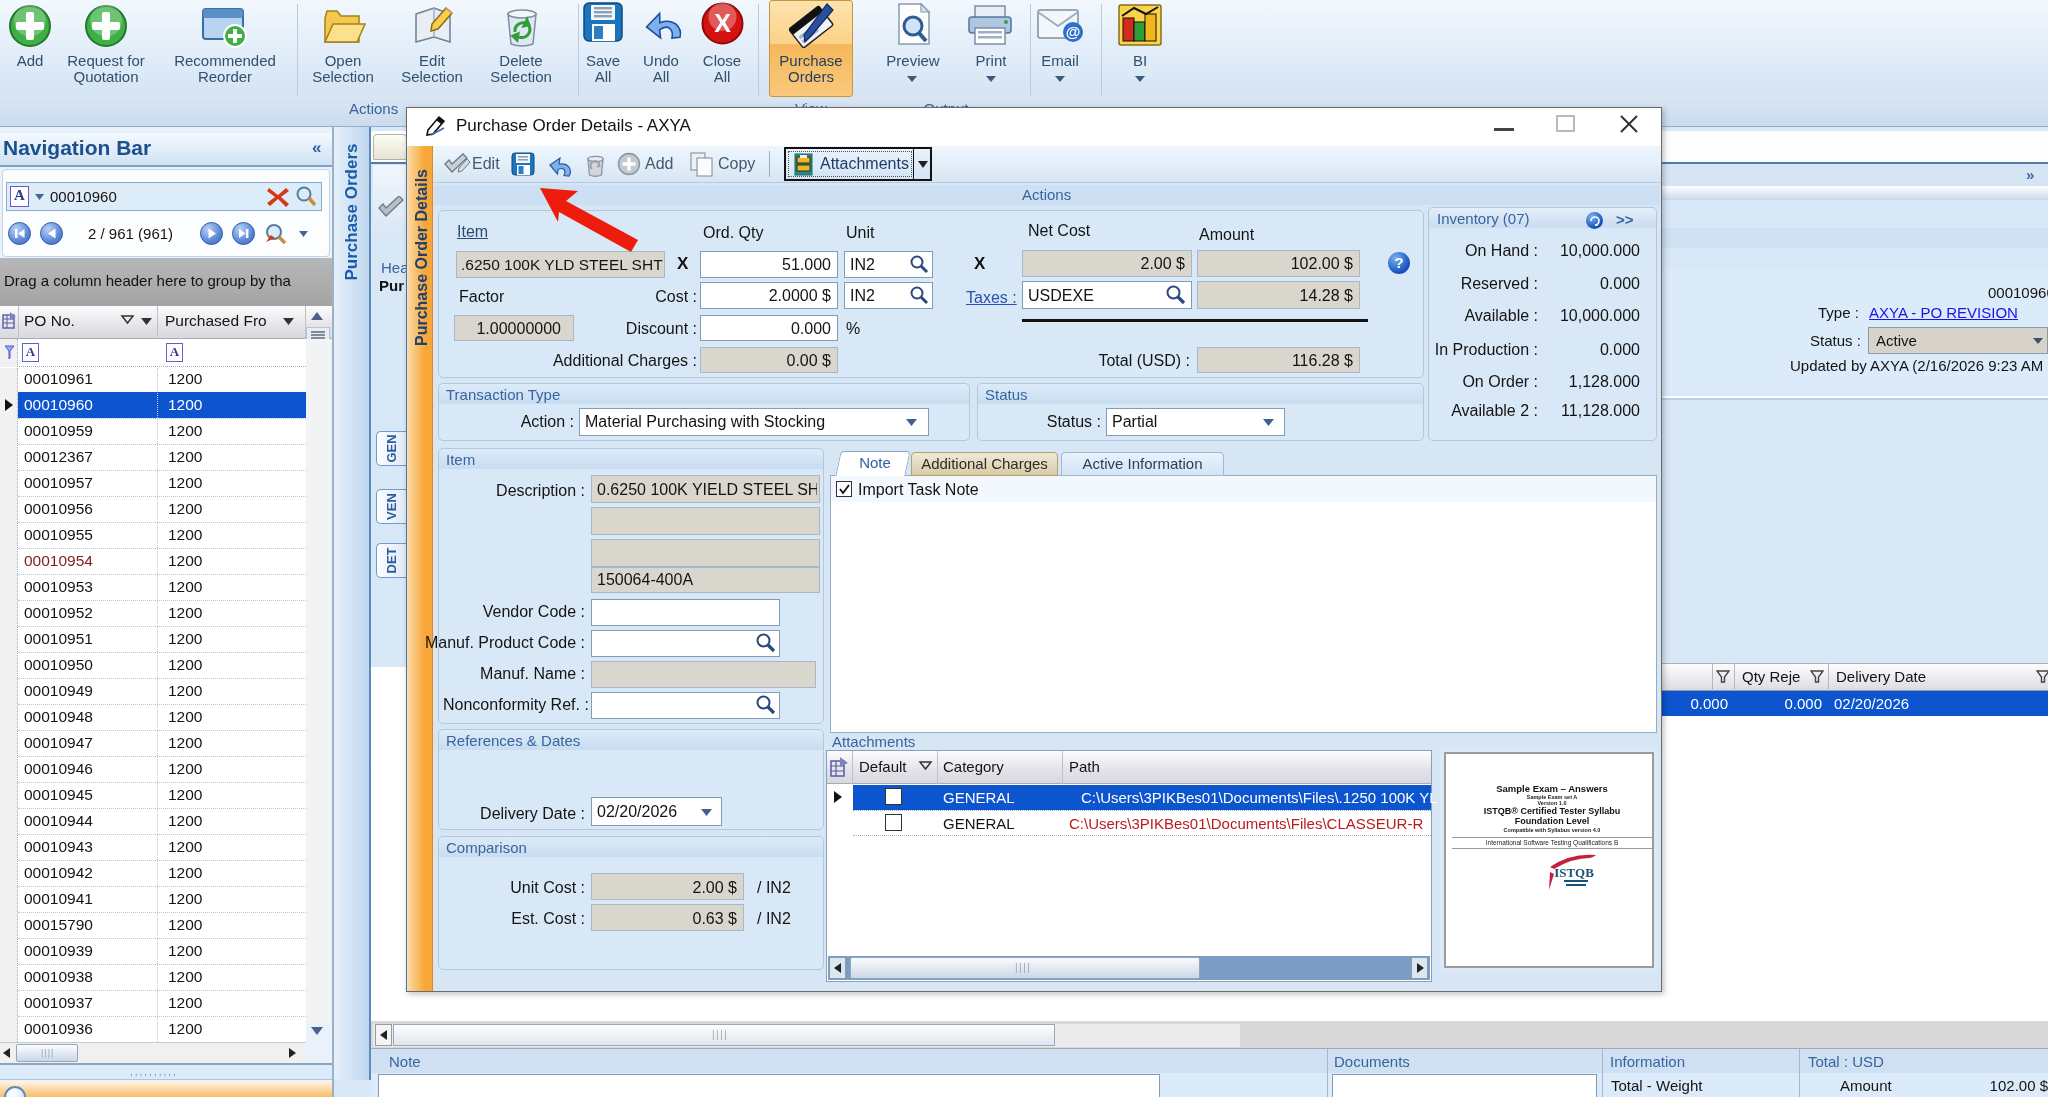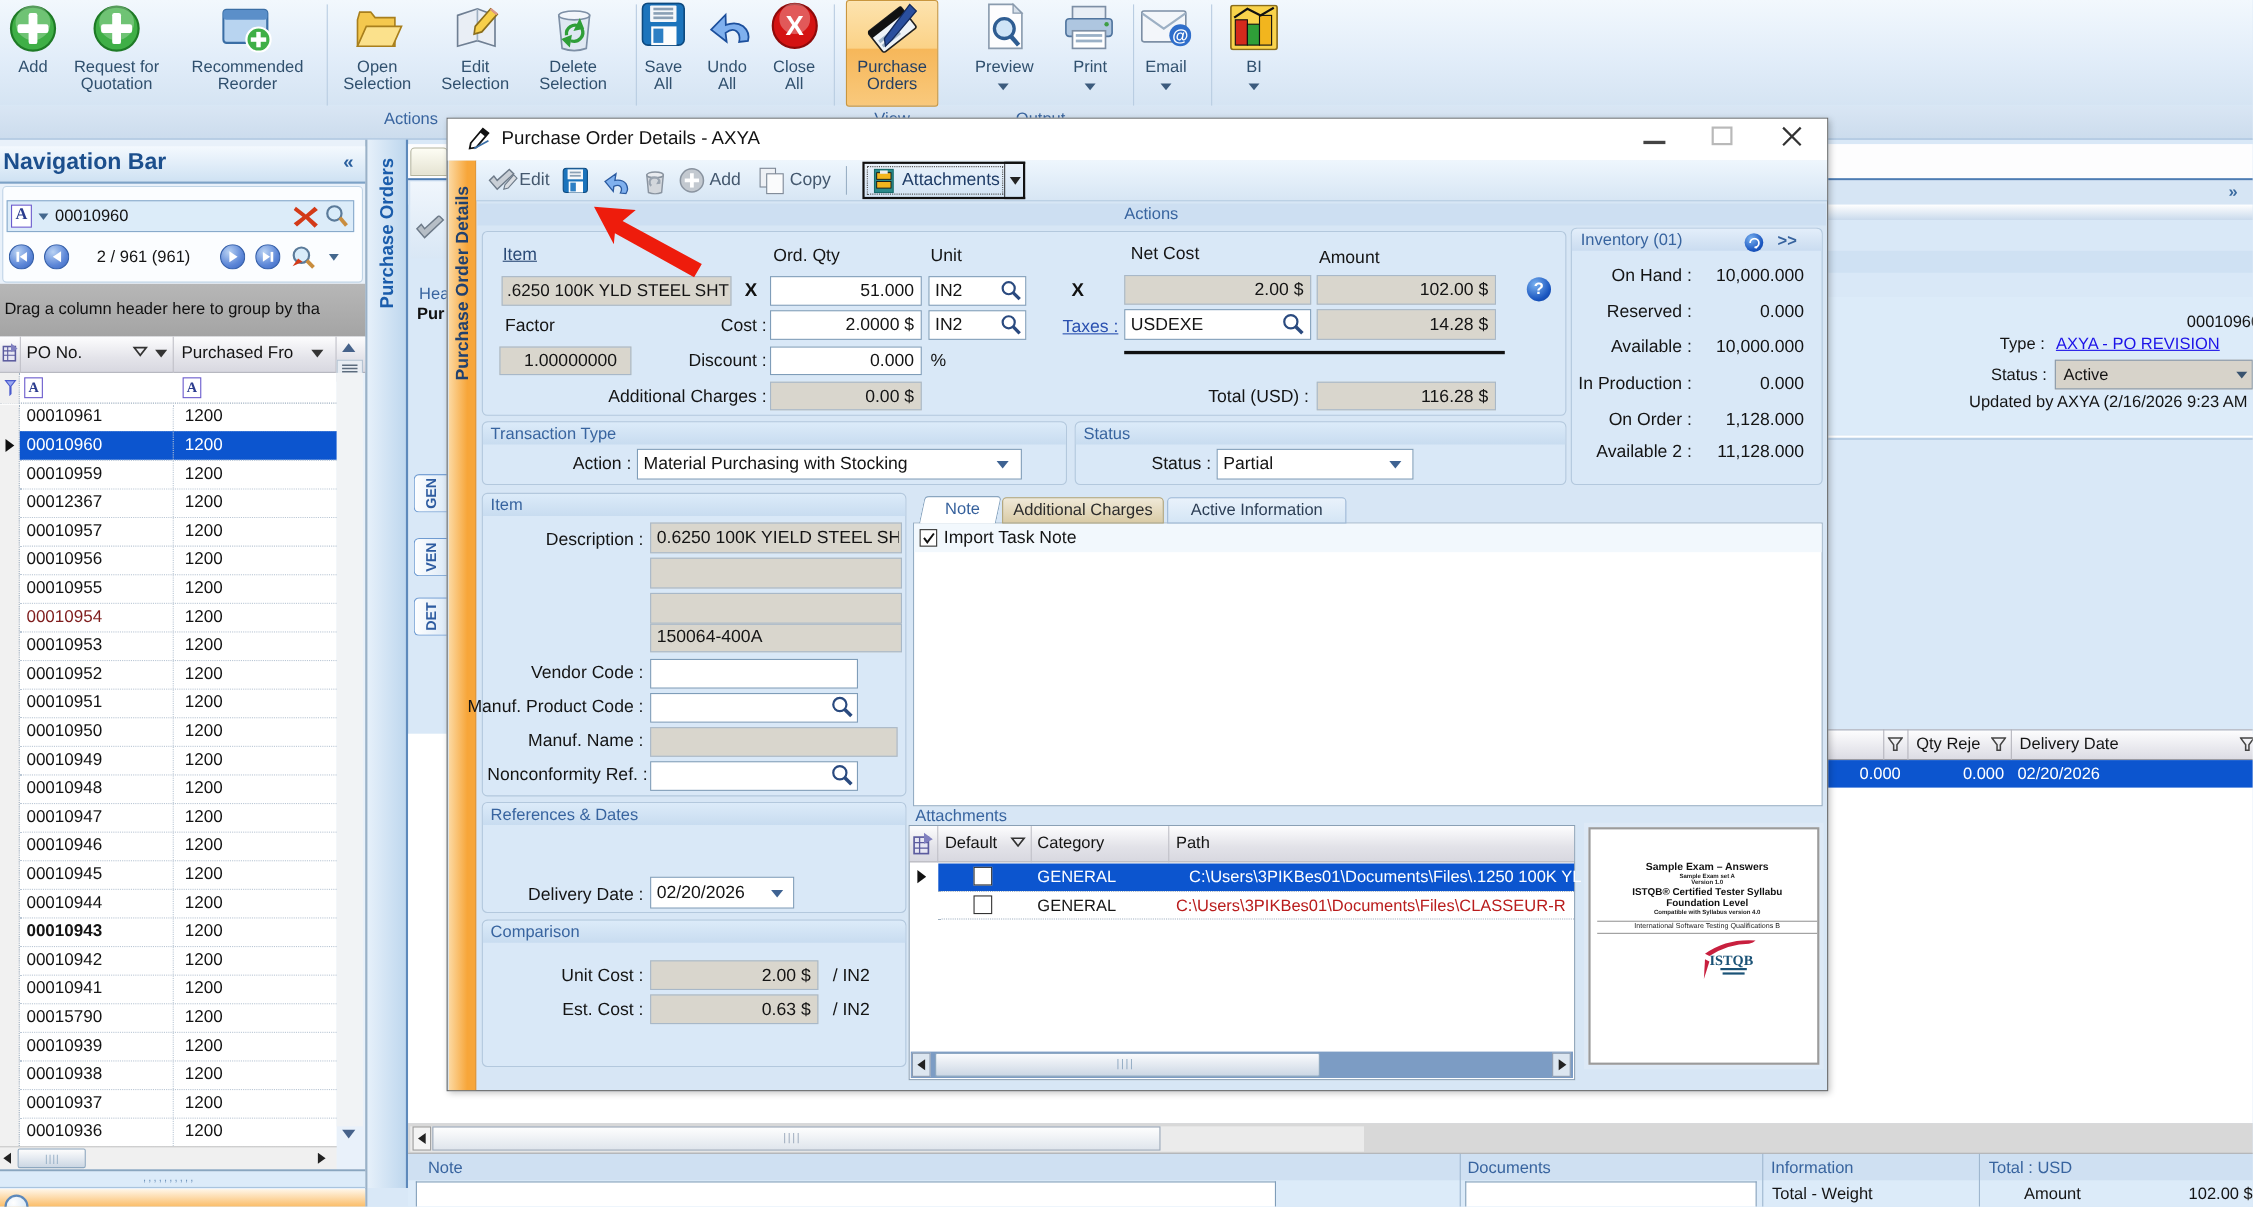--- a/index.html
+++ b/index.html
@@ -390,21 +390,21 @@
 <div class="a" style="left:18px;top:756px;width:288px;height:1px;border-bottom:1px dotted #b9c6d4;"></div>
 <div class="a" style="left:24px;top:760px;font-size:15.5px;color:#141414;">00010946</div>
 <div class="a" style="left:168px;top:760px;font-size:15.5px;color:#141414;">1200</div>
 <div class="a" style="left:18px;top:782px;width:288px;height:1px;border-bottom:1px dotted #b9c6d4;"></div>
 <div class="a" style="left:24px;top:786px;font-size:15.5px;color:#141414;">00010945</div>
 <div class="a" style="left:168px;top:786px;font-size:15.5px;color:#141414;">1200</div>
 <div class="a" style="left:18px;top:808px;width:288px;height:1px;border-bottom:1px dotted #b9c6d4;"></div>
 <div class="a" style="left:24px;top:812px;font-size:15.5px;color:#141414;">00010944</div>
 <div class="a" style="left:168px;top:812px;font-size:15.5px;color:#141414;">1200</div>
 <div class="a" style="left:18px;top:834px;width:288px;height:1px;border-bottom:1px dotted #b9c6d4;"></div>
-<div class="a" style="left:24px;top:838px;font-size:15.5px;color:#141414;font-weight:bold;">00010943</div>
+<div class="a" style="left:24px;top:838px;font-size:15.5px;color:#141414;">00010943</div>
 <div class="a" style="left:168px;top:838px;font-size:15.5px;color:#141414;">1200</div>
 <div class="a" style="left:18px;top:860px;width:288px;height:1px;border-bottom:1px dotted #b9c6d4;"></div>
 <div class="a" style="left:24px;top:864px;font-size:15.5px;color:#141414;">00010942</div>
 <div class="a" style="left:168px;top:864px;font-size:15.5px;color:#141414;">1200</div>
 <div class="a" style="left:18px;top:886px;width:288px;height:1px;border-bottom:1px dotted #b9c6d4;"></div>
 <div class="a" style="left:24px;top:890px;font-size:15.5px;color:#141414;">00010941</div>
 <div class="a" style="left:168px;top:890px;font-size:15.5px;color:#141414;">1200</div>
 <div class="a" style="left:18px;top:912px;width:288px;height:1px;border-bottom:1px dotted #b9c6d4;"></div>
 <div class="a" style="left:24px;top:916px;font-size:15.5px;color:#141414;">00015790</div>
 <div class="a" style="left:168px;top:916px;font-size:15.5px;color:#141414;">1200</div>
@@ -565,21 +565,21 @@
 
 <div class="a rt txt" style="left:540px;top:352px;width:157px;">Additional Charges :</div>
 <div class="a gray" style="left:700px;top:347px;width:138px;height:26px;"></div>
 <div class="a rt txt" style="left:700px;top:352px;width:131px;">0.00 $</div>
 <div class="a rt txt" style="left:1080px;top:352px;width:110px;">Total (USD) :</div>
 <div class="a gray" style="left:1197px;top:347px;width:163px;height:26px;"></div>
 <div class="a rt txt" style="left:1197px;top:352px;width:156px;">116.28 $</div>
 
 <div class="a grp" style="left:1428px;top:207px;width:229px;height:234px;"></div>
 <div class="a" style="left:1429px;top:208px;width:227px;height:20px;background:linear-gradient(#e3eefa,#cadcf0);border-radius:5px 5px 0 0;"></div>
-<div class="a cap" style="left:1437px;top:210px;">Inventory (01)</div>
+<div class="a cap" style="left:1437px;top:210px;">Inventory (07)</div>
 <div class="a" style="left:1586px;top:212px;width:17px;height:17px;border-radius:50%;background:radial-gradient(circle at 35% 30%,#7ab2f0,#1a56c0 65%,#0c3a96);"></div>
 <svg class="a" style="left:1590px;top:216px;" width="10" height="10" viewBox="0 0 10 10">
     <path d="M1 5 A4 4 0 1 1 5 9" fill="none" stroke="#fff" stroke-width="1.6"></path>
     <path d="M5 9 l3 -2 -1 4 Z" fill="#fff"></path>
   </svg>
 <div class="a" style="left:1616px;top:211px;font-size:15px;font-weight:bold;color:#38649f;">&gt;&gt;</div>
 <div class="a rt txt" style="left:1430px;top:242px;width:108px;">On Hand :</div>
 <div class="a rt txt" style="left:1528px;top:242px;width:112px;">10,000.000</div>
 <div class="a rt txt" style="left:1430px;top:275px;width:108px;">Reserved :</div>
 <div class="a rt txt" style="left:1528px;top:275px;width:112px;">0.000</div>

